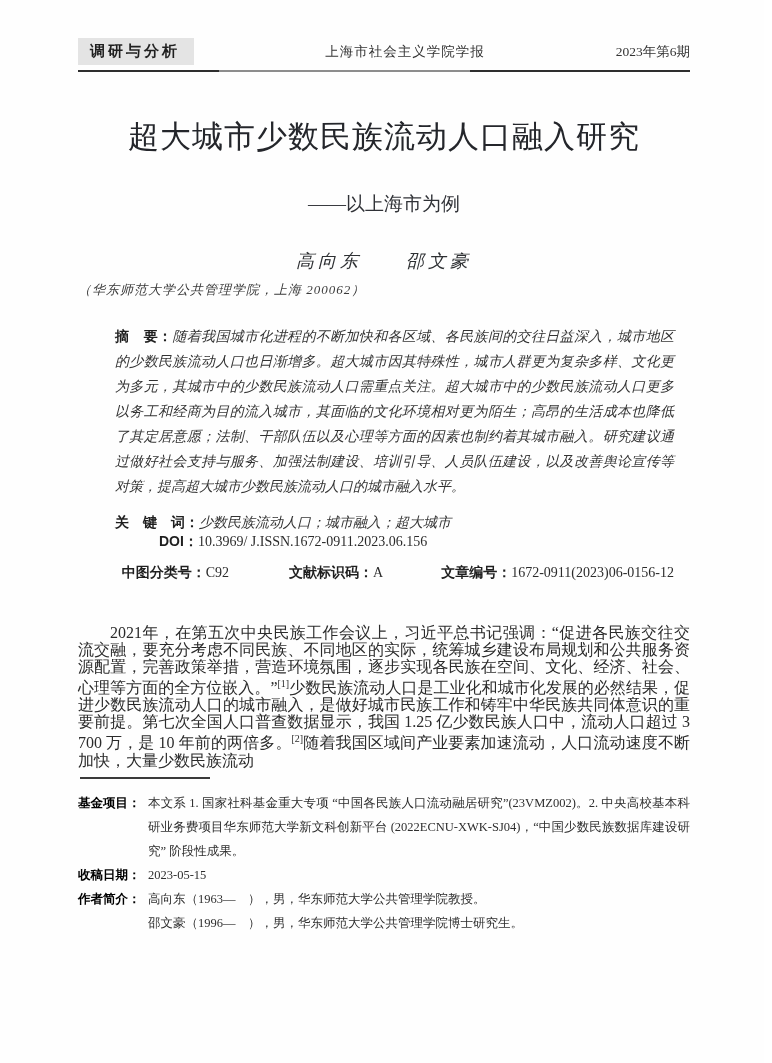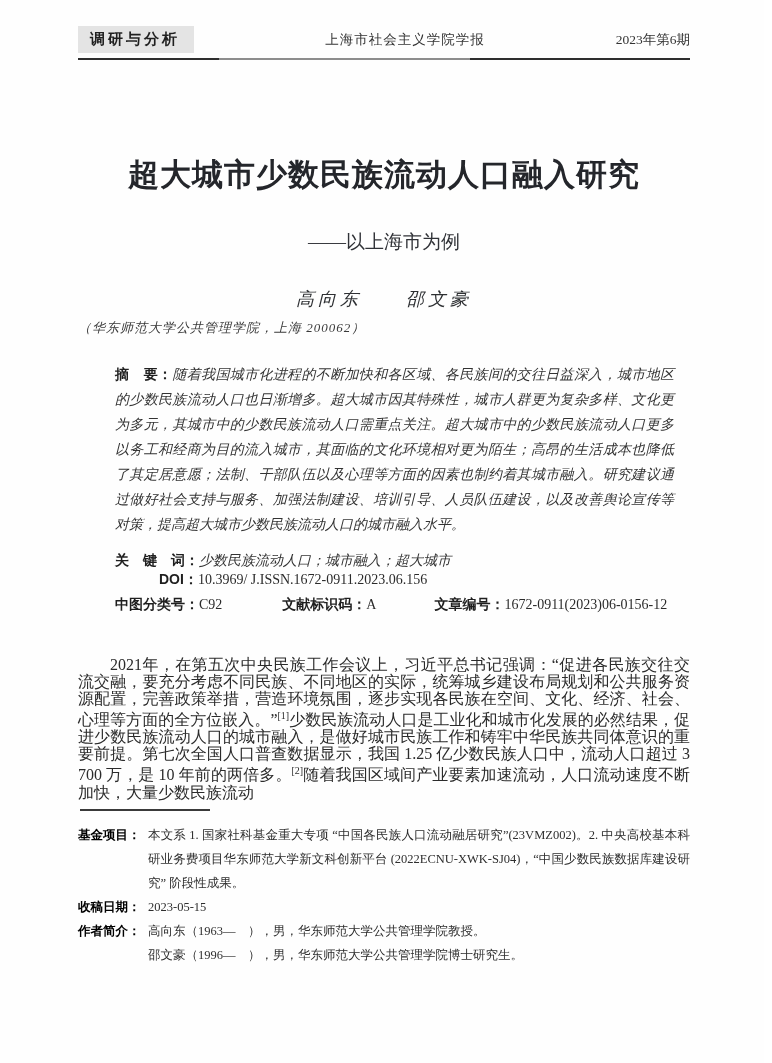--- a/index.html
+++ b/index.html
@@ -3,60 +3,60 @@
 <meta charset="utf-8">
 <style>
   * { margin:0; padding:0; box-sizing:border-box; }
   html,body { background:#ffffff; }
   .page {
     width:764px; height:1063px;
     background:#fefefe;
     color:#2b2b2b;
     font-family:"Liberation Serif","DejaVu Serif",serif;
     position:relative;
-    padding:26px 74px 0 78px;
+    padding:38px 74px 0 78px;
     overflow:hidden;
   }
   
   .hdr { display:flex; align-items:center; justify-content:space-between; }
   .hdr-label {
     background:#e4e4e4;
     font-family:"Liberation Sans","DejaVu Sans",sans-serif;
     font-weight:bold; font-size:15px; letter-spacing:3px;
     padding:4px 14px 4px 12px; color:#1f1f1f;
   }
   .hdr-journal { font-size:13.5px; letter-spacing:1px; color:#333; }
   .hdr-issue { font-size:13.5px; color:#333; }
   .hdr-rule {
     margin-top:5px; height:2px;
     background:linear-gradient(90deg,#2e2e2e 0%,#2e2e2e 23%,#8d8d8d 23%,#8d8d8d 64%,#2e2e2e 64%,#2e2e2e 100%);
   }
   
   .title {
-    margin-top:94px; text-align:center;
-    font-size:31px; font-weight:bold; letter-spacing:1px; color:#24262b;
+    margin-top:44px; text-align:center;
+    font-size:31px; font-weight:normal; letter-spacing:1px; color:#24262b;
   }
   .subtitle { margin-top:33px; text-align:center; font-size:19px; color:#303237; }
   .authors {
     margin-top:32px; text-align:center;
     font-size:18px; font-style:italic; letter-spacing:4px; color:#2e3033;
   }
   .affiliation { margin-top:8px; font-size:13px; font-style:italic; color:#3a3a3a; letter-spacing:1px; }
   
   .meta { margin-top:25px; padding:0 16px 0 37px; font-size:14px; }
   .blabel {
     font-family:"Liberation Sans","DejaVu Sans",sans-serif;
     font-weight:bold; color:#1f1f1f;
   }
   .abstract { line-height:25px; text-align:justify; }
   .kaiti { font-style:italic; color:#333; }
   .keywords { margin-top:14px; line-height:19px; }
   .doi-line { margin-top:1px; padding-left:44px; }
   .doi-line .val { font-size:14px; font-style:normal; color:#2b2b2b; }
-  .clc-line { margin-top:7px; display:flex; }
+  .clc-line { margin-top:13px; display:flex;justify-content:flex-end; }
   .clc-line .pair2 { margin-left:60px; }
   .clc-line .pair3 { margin-left:58px; }
   .clc-line .val { font-family:"Liberation Serif","DejaVu Serif",serif; }
   
   .body-text {
     margin-top:42px; font-size:16px; line-height:17px;
     text-align:justify; color:#2b2b2b;
   }
   .body-text p { text-indent:2em; }
   sup.ref { font-size:10px; color:#2b2b2b; }

